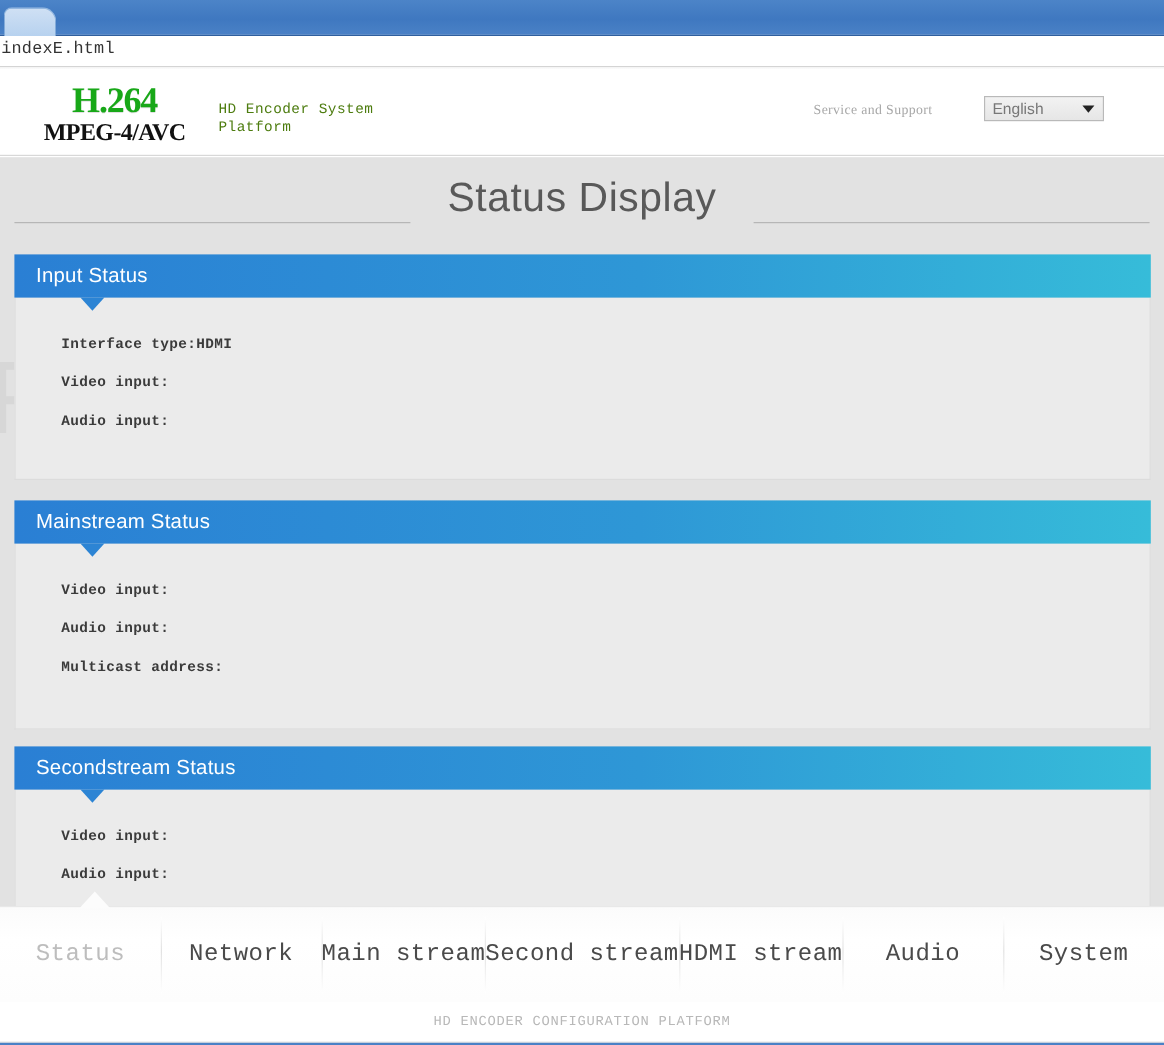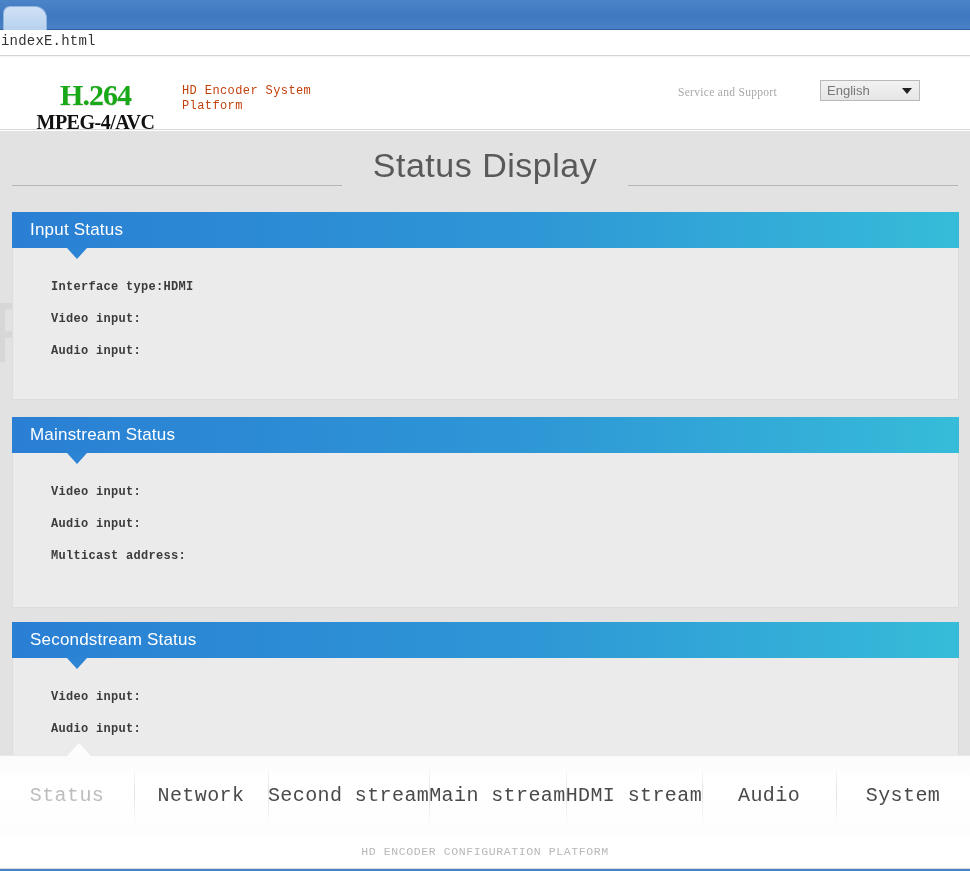--- a/index.html
+++ b/index.html
@@ -48,21 +48,21 @@
   }
 
   
   .site-header {
     position: absolute; left: 0; top: 58px;
     width: 970px; height: 72px;
     background: #ffffff;
     border-bottom: 1px solid #d8d8d8;
   }
   .logo-block {
-    position: absolute; left: 18px; top: 21px;
+    position: absolute; left: 18px; top: 10px;
     width: 155px; text-align: center;
   }
   .logo-h264 {
     font-family: "Liberation Serif", serif;
     font-weight: bold;
     font-size: 30px;
     color: #18a818;
     letter-spacing: -1px;
     line-height: 32px;
     text-shadow: 0 1px 0 rgba(0,0,0,0.12);
@@ -73,21 +73,21 @@
     font-size: 20px;
     color: #111111;
     line-height: 22px;
     letter-spacing: -0.5px;
   }
   .header-subtitle {
     position: absolute; left: 182px; top: 26px;
     width: 150px;
     font-family: "Liberation Mono", monospace;
     font-size: 12px;
-    color: #c2410c;
+    color: #4d7c0f;
     line-height: 15px;
     letter-spacing: 0.4px;
   }
   .header-support {
     position: absolute; left: 668px; top: 86px;
     font-family: Liberation Serif, serif;
     font-size: 11.5px;
     color: #a8a8a8;
     letter-spacing: 0.3px;
     white-space: nowrap;
@@ -337,24 +337,24 @@
 
 <div class="bottom-nav">
   <div class="nav-active-notch"></div>
   <div class="nav-item active">
       <span>Status</span>
     </div>
   <div class="nav-item">
       <span>Network</span>
     </div>
   <div class="nav-item">
+      <span>Main stream</span>
+    </div>
+  <div class="nav-item">
       <span>Second stream</span>
-    </div>
-  <div class="nav-item">
-      <span>Main stream</span>
     </div>
   <div class="nav-item">
       <span>HDMI stream</span>
     </div>
   <div class="nav-item">
       <span>Audio</span>
     </div>
   <div class="nav-item">
       <span>System</span>
     </div>

